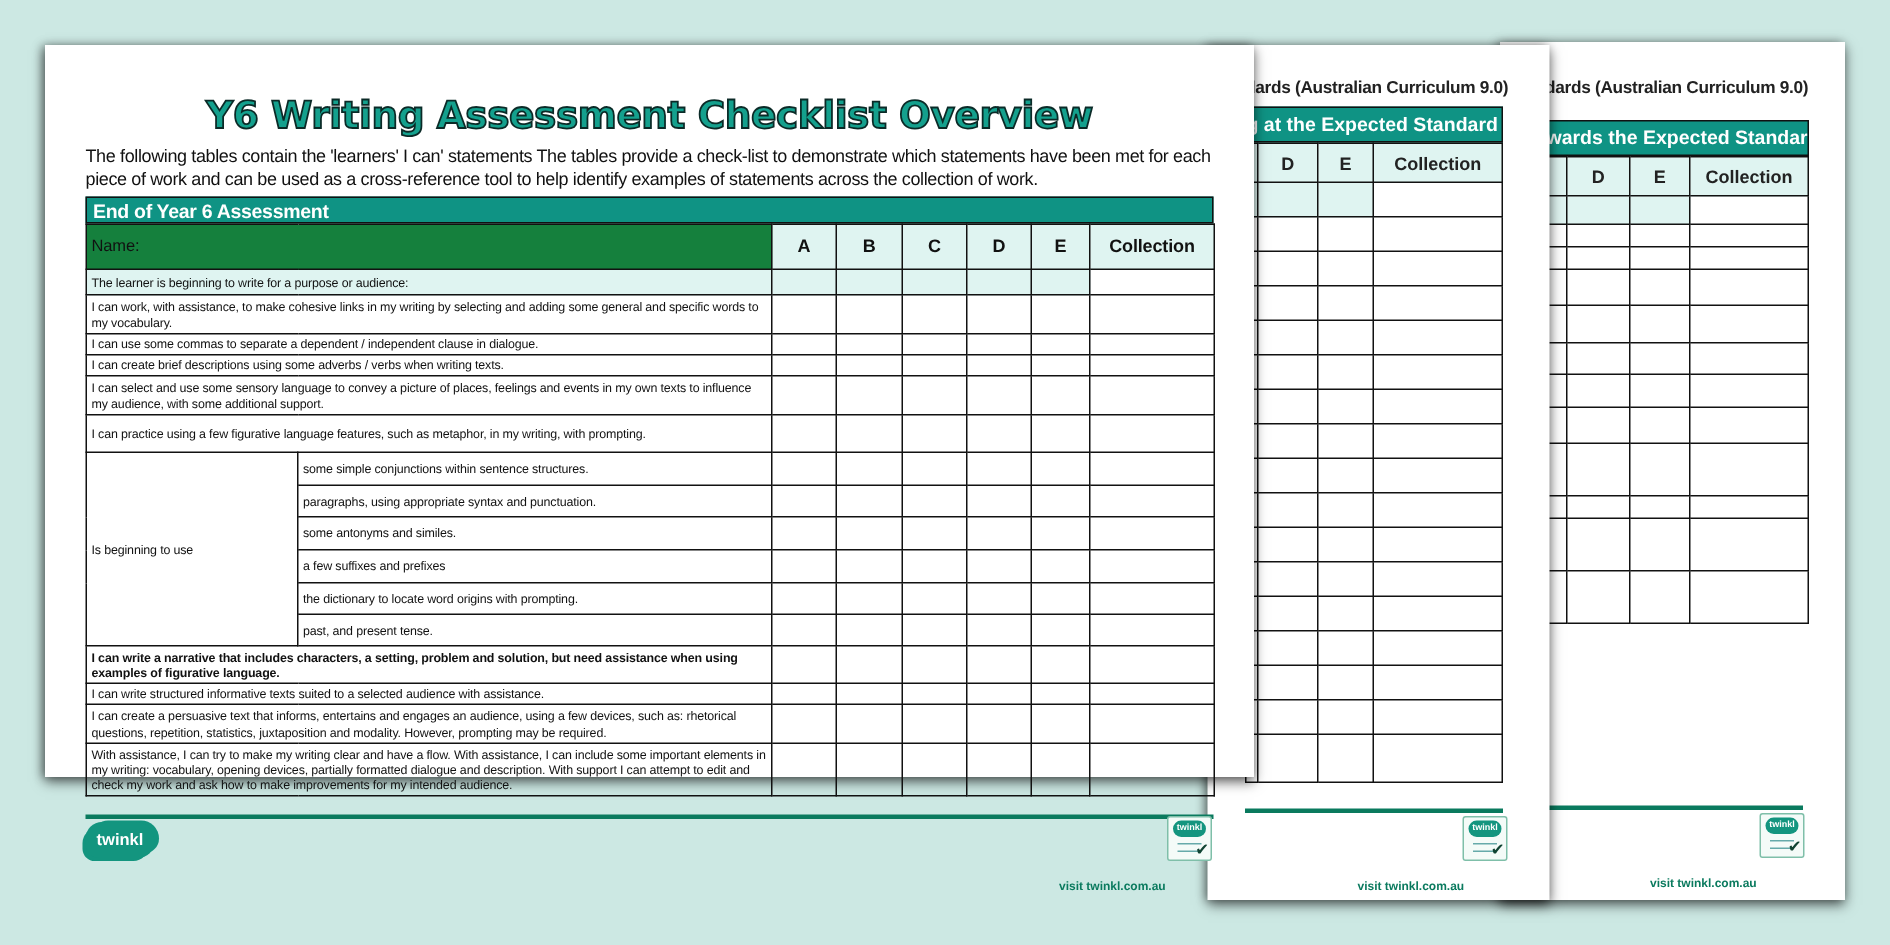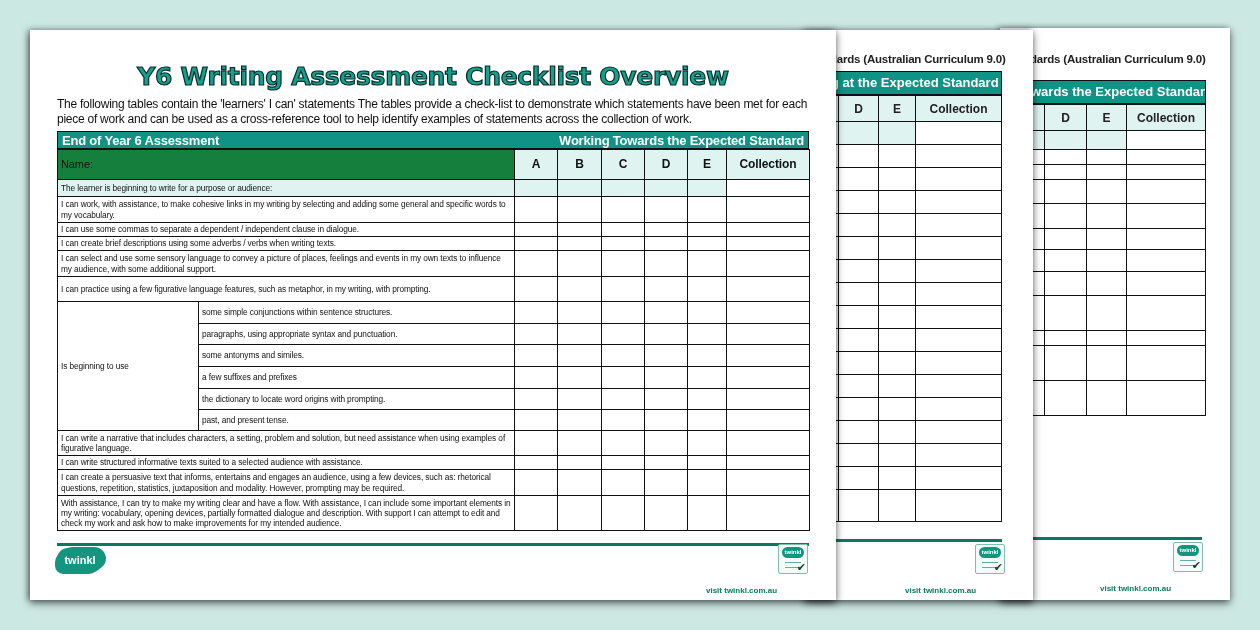--- a/index.html
+++ b/index.html
@@ -9,21 +9,21 @@
     font-family: "Liberation Sans", sans-serif;
     position: relative;
   }
   .page {
     position: absolute;
     background: #ffffff;
     box-shadow: 0 3px 8px rgba(0,0,0,0.55), -2px 0 6px rgba(0,0,0,0.35);
   }
   #page3 { left: 1000px; top: 28px; width: 230px; height: 572px; }
   #page2 { left: 805px; top: 30px; width: 228px; height: 570px; }
-  #page1 { left: 30px; top: 30px; width: 806px; height: 570px; }
+  #page1 { left: 30px; top: 30px; width: 806px; height: 488px; }
 
   
   .bp-heading {
     position: absolute; font-size: 11.5px; color: #222; white-space: nowrap;
     font-weight: bold; letter-spacing: -0.2px;
   }
   .bp-band {
     position: absolute; background: #0f9384; color: #fff; font-weight: bold;
     font-size: 13px; white-space: nowrap; overflow: hidden; text-align: right;
     padding-right: 4px; border: 1px solid #111;
@@ -321,21 +321,20 @@
     <div class="tick">✔</div>
   </div>
 </div>
 
 <div class="page" id="page1">
   <div class="title">Y6 Writing Assessment Checklist Overview</div>
   <div class="intro">The following tables contain the 'learners' I can' statements The tables provide a check-list to demonstrate which statements have been met for each piece of work and can be used as a cross-reference tool to help identify examples of statements across the collection of work.</div>
 
   <div class="band">
     <span>End of Year 6 Assessment</span>
-    <span>Working Towards the Expected Standard</span>
   </div>
 
   <table class="main">
     <colgroup>
       <col style="width:141px;">
         <col style="width:316px;">
       <col style="width:43px;">
         <col style="width:44px;">
         <col style="width:43px;">
       <col style="width:43px;">
@@ -456,21 +455,21 @@
     <tr style="height:21px;">
       <td>past, and present tense.</td>
       <td></td>
           <td></td>
           <td></td>
           <td></td>
           <td></td>
           <td></td>
     </tr>
 
-    <tr style="height:25px;">
+    <tr style="height:25px;font-weight:bold;">
       <td colspan="2">I can write a narrative that includes characters, a setting, problem and solution, but need assistance when using examples of figurative language.</td>
       <td></td>
           <td></td>
           <td></td>
           <td></td>
           <td></td>
           <td></td>
     </tr>
     <tr style="height:14px;">
       <td colspan="2">I can write structured informative texts suited to a selected audience with assistance.</td>

